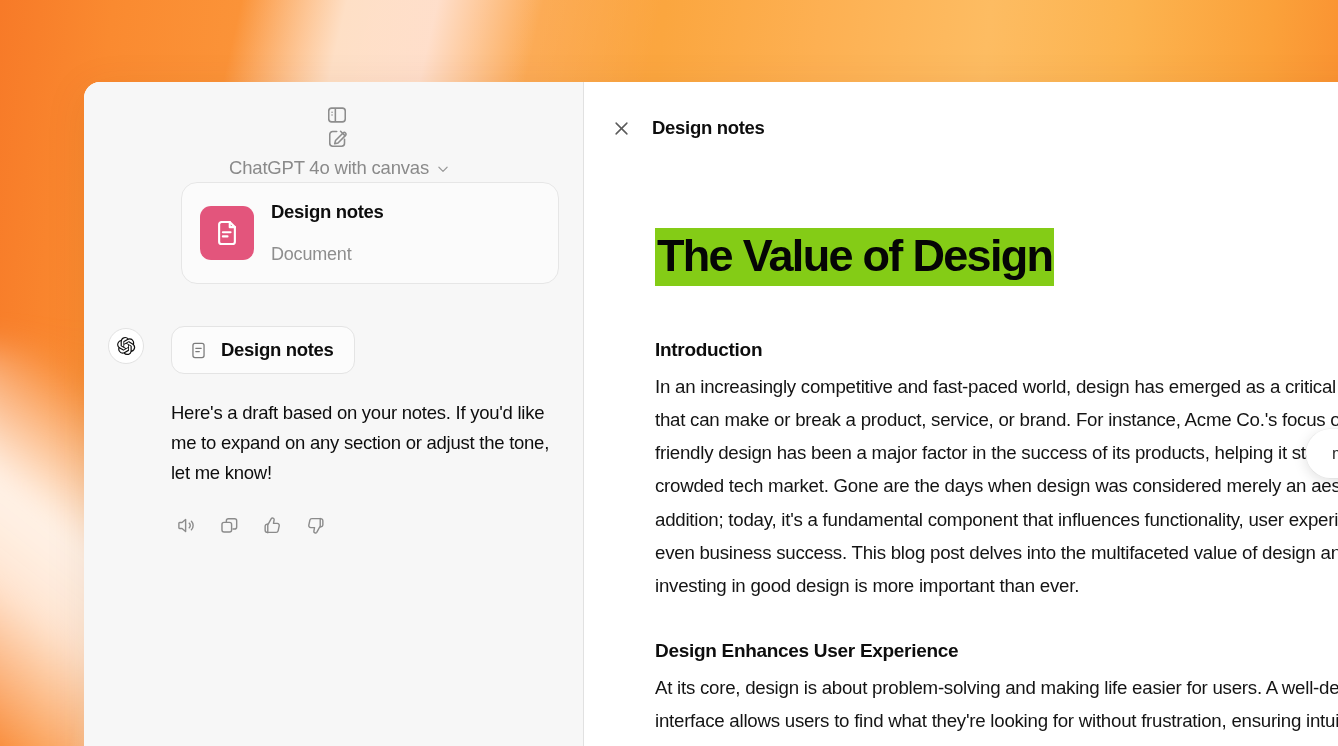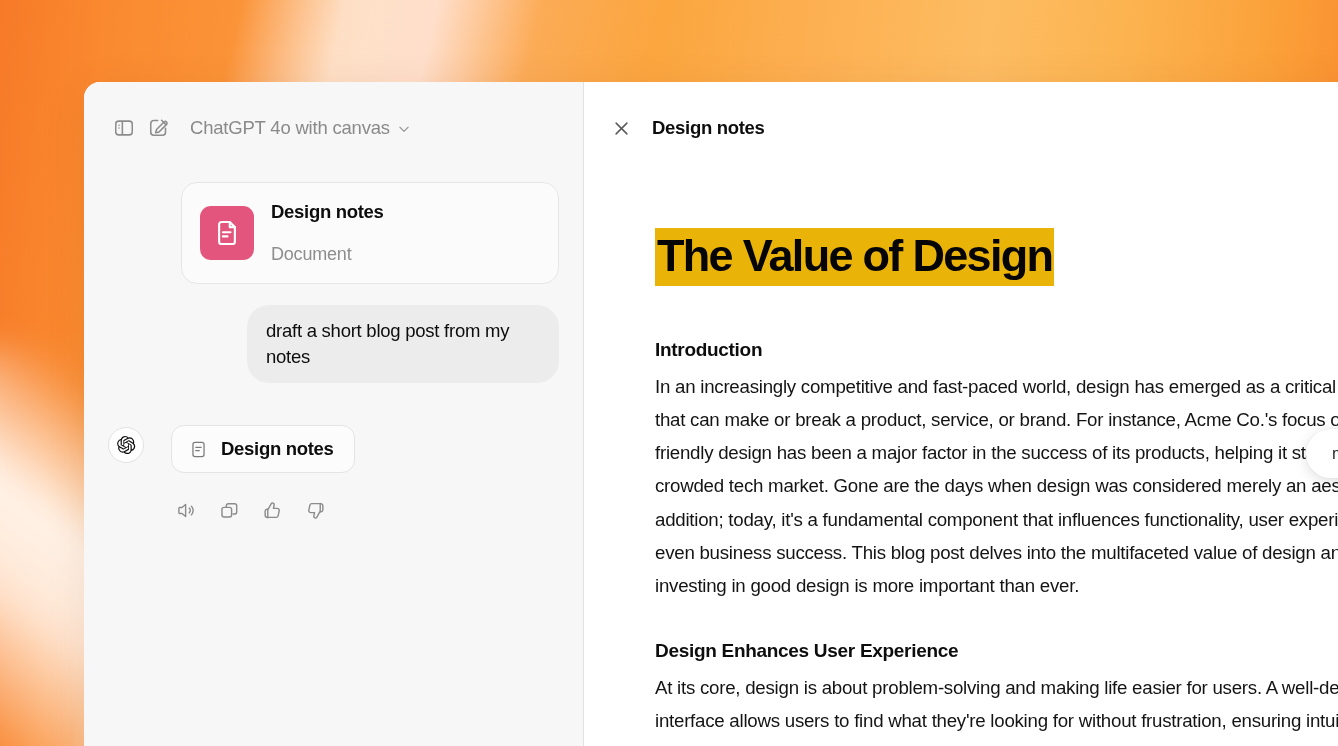--- a/index.html
+++ b/index.html
@@ -80,20 +80,21 @@
     display: flex;
     flex-direction: column;
   }
 
   #chat-topbar {
     display: flex;
     align-items: center;
     gap: 2px;
     padding: 22px 18px 0 24px;
     height: 70px;
+    flex-direction: column;
   }
   .icon-btn {
     width: 32px; height: 32px;
     display: flex; align-items: center; justify-content: center;
     border-radius: 7px;
     color: #8d8d8d;
     cursor: pointer;
   }
 
   #model-switcher {
@@ -253,21 +254,21 @@
     position: relative;
     overflow: hidden;
   }
   #doc-h1 {
     font-size: 45px;
     font-weight: bold;
     letter-spacing: -1.7px;
     color: #050505;
     line-height: 1.08;
     display: inline;
-    background: #eab308;
+    background: #84cc16;
     box-decoration-break: clone;
     -webkit-box-decoration-break: clone;
     padding: 2px 2px 5px 2px;
   }
   .doc-h2 {
     font-size: 19px;
     font-weight: bold;
     color: #0d0d0d;
     letter-spacing: -0.3px;
     margin: 0 0 9px 0;
@@ -355,41 +356,41 @@
             <line x1="8.7" y1="11.4" x2="14.8" y2="11.4"></line>
             <line x1="8.7" y1="14.7" x2="12.4" y2="14.7"></line>
           </svg>
         </div>
         <div>
           <div class="att-title">Design notes</div>
           <div class="att-sub">Document</div>
         </div>
       </div>
 
-      <div id="user-bubble">draft a short blog post from my notes</div>
 
       <div id="assistant-block">
 
         <div id="gpt-avatar">
           <svg width="20" height="20" viewBox="0 0 24 24" fill="#0d0d0d">
             <path d="M21.55 10.02a5.42 5.42 0 0 0-.47-4.45 5.5 5.5 0 0 0-5.9-2.62A5.45 5.45 0 0 0 11.07 1.1 5.5 5.5 0 0 0 5.83 4.9a5.43 5.43 0 0 0-3.63 2.63 5.49 5.49 0 0 0 .68 6.44 5.42 5.42 0 0 0 .47 4.45 5.5 5.5 0 0 0 5.9 2.62 5.44 5.44 0 0 0 4.1 1.83 5.5 5.5 0 0 0 5.25-3.8 5.43 5.43 0 0 0 3.63-2.63 5.49 5.49 0 0 0-.68-6.43zm-8.2 11.4a4.08 4.08 0 0 1-2.62-.94l.13-.07 4.35-2.5a.7.7 0 0 0 .36-.62v-6.1l1.84 1.06a.07.07 0 0 1 .04.05v5.06a4.1 4.1 0 0 1-4.1 4.08zM4.55 17.66a4.07 4.07 0 0 1-.49-2.74l.13.08 4.35 2.5a.71.71 0 0 0 .71 0l5.31-3.06v2.12a.07.07 0 0 1-.03.06l-4.4 2.53a4.1 4.1 0 0 1-5.58-1.49zM3.4 8.2a4.07 4.07 0 0 1 2.14-1.79v5.15a.68.68 0 0 0 .35.6l5.29 3.05-1.84 1.06a.07.07 0 0 1-.06 0L4.88 13.7A4.1 4.1 0 0 1 3.4 8.2zm15.1 3.51-5.3-3.08 1.83-1.06a.07.07 0 0 1 .07 0l4.4 2.54a4.08 4.08 0 0 1-.63 7.36v-5.15a.7.7 0 0 0-.37-.6zm1.83-2.75-.13-.08-4.34-2.52a.71.71 0 0 0-.72 0L9.84 9.42V7.3a.06.06 0 0 1 .02-.06l4.4-2.53a4.09 4.09 0 0 1 6.07 4.24zM8.84 12.72 7 11.66a.07.07 0 0 1-.04-.05V6.55a4.09 4.09 0 0 1 6.7-3.14l-.13.07L9.18 5.98a.7.7 0 0 0-.36.61zm1-2.15 2.37-1.36 2.36 1.36v2.73l-2.36 1.37-2.36-1.37z"></path>
           </svg>
         </div>
 
         <div id="canvas-chip">
           <span style="display:flex;color:#7b7b7b;">
             <svg width="19" height="19" viewBox="0 0 24 24" fill="none" stroke="currentColor" stroke-width="1.6" stroke-linecap="round" stroke-linejoin="round">
               <rect x="5" y="3" width="14" height="18" rx="2.6"></rect>
               <line x1="8.6" y1="9.3" x2="15.4" y2="9.3"></line>
               <line x1="8.6" y1="13.3" x2="13" y2="13.3"></line>
             </svg>
           </span>
           <span class="chip-label">Design notes</span>
         </div>
 
+        <p id="assistant-text">Here's a draft based on your notes. If you'd like me to expand on any section or adjust the tone, let me know!</p>
 
         <div id="assistant-actions">
           <div class="act-btn" title="Read aloud">
             <svg width="21" height="21" viewBox="0 0 24 24" fill="none" stroke="currentColor" stroke-width="1.6" stroke-linecap="round" stroke-linejoin="round">
               <path d="M11 5.2 6.9 8.6H4.2a.9.9 0 0 0-.9.9v5a.9.9 0 0 0 .9.9h2.7l4.1 3.4z"></path>
               <path d="M15.1 9.3a3.6 3.6 0 0 1 0 5.4"></path>
               <path d="M17.6 7.2a6.8 6.8 0 0 1 0 9.6"></path>
             </svg>
           </div>
           <div class="act-btn" title="Copy">

